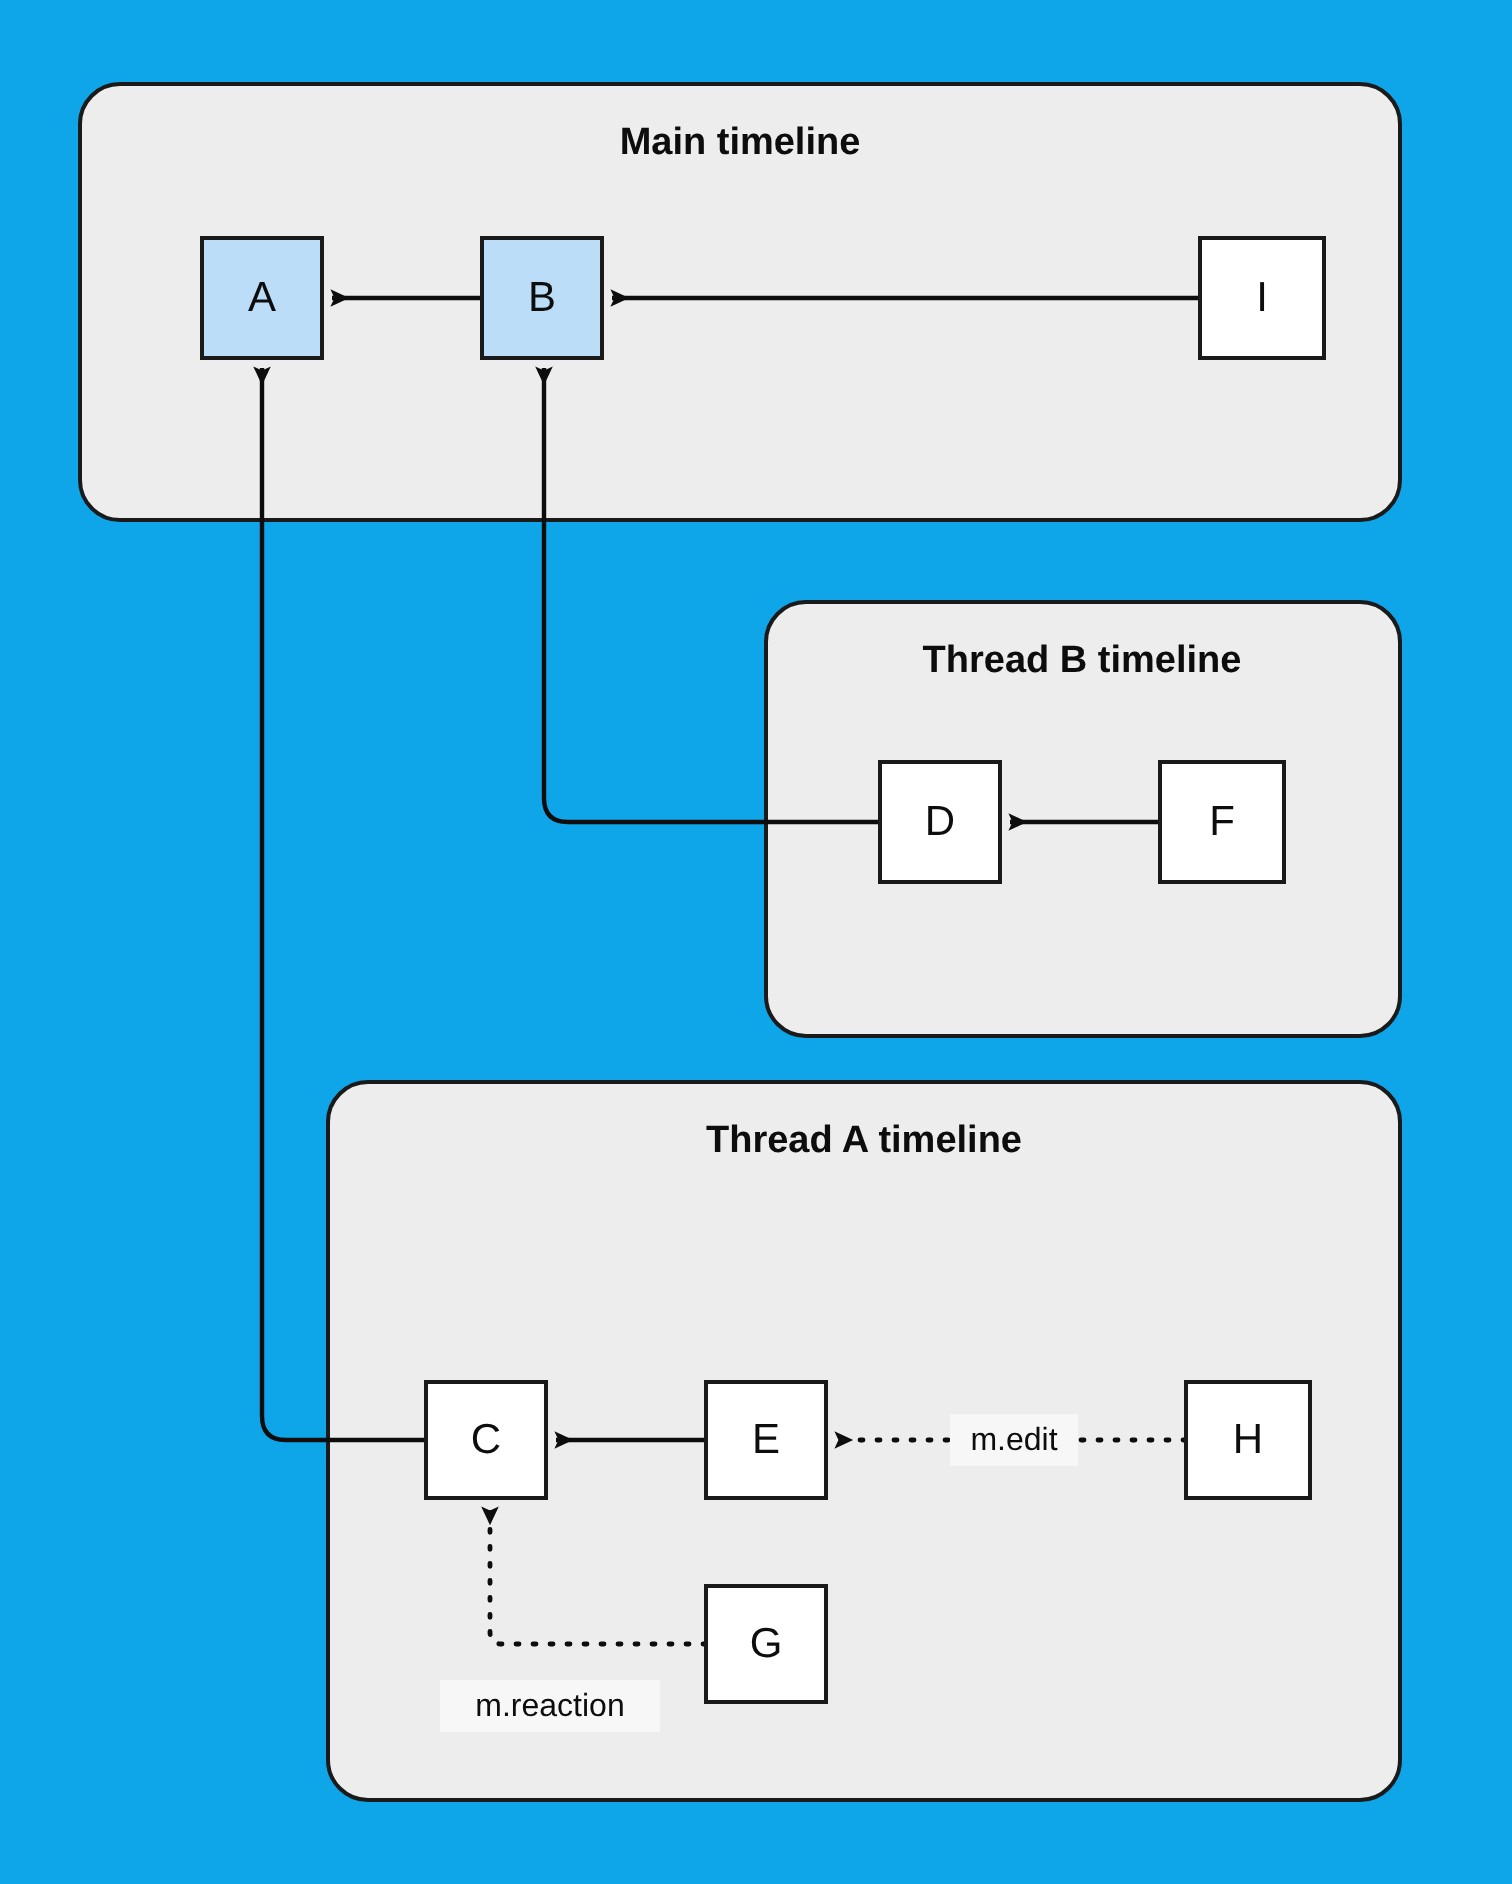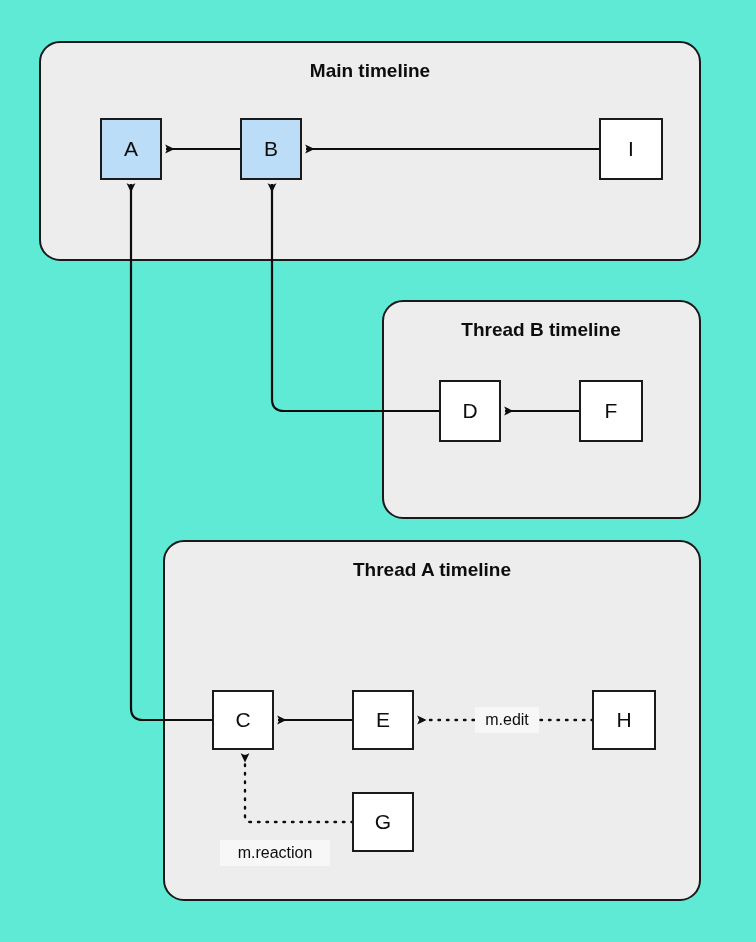--- a/index.html
+++ b/index.html
@@ -10,21 +10,21 @@
   body {
     width: 756px;
     height: 942px;
     font-family: "Liberation Sans", sans-serif;
     overflow: hidden;
   }
   #canvas {
     position: relative;
     width: 756px;
     height: 942px;
-    background: #5eead4;
+    background: #0ea5e9;
   }
   svg.layer {
     position: absolute;
     left: 0;
     top: 0;
     width: 756px;
     height: 942px;
   }
   .group-box {
     fill: #ededed;

